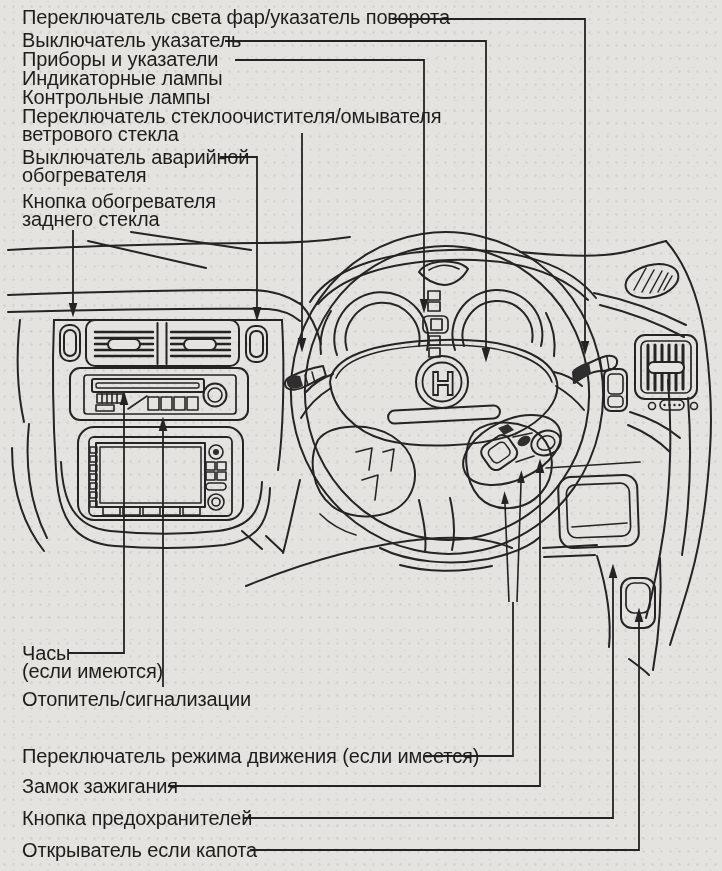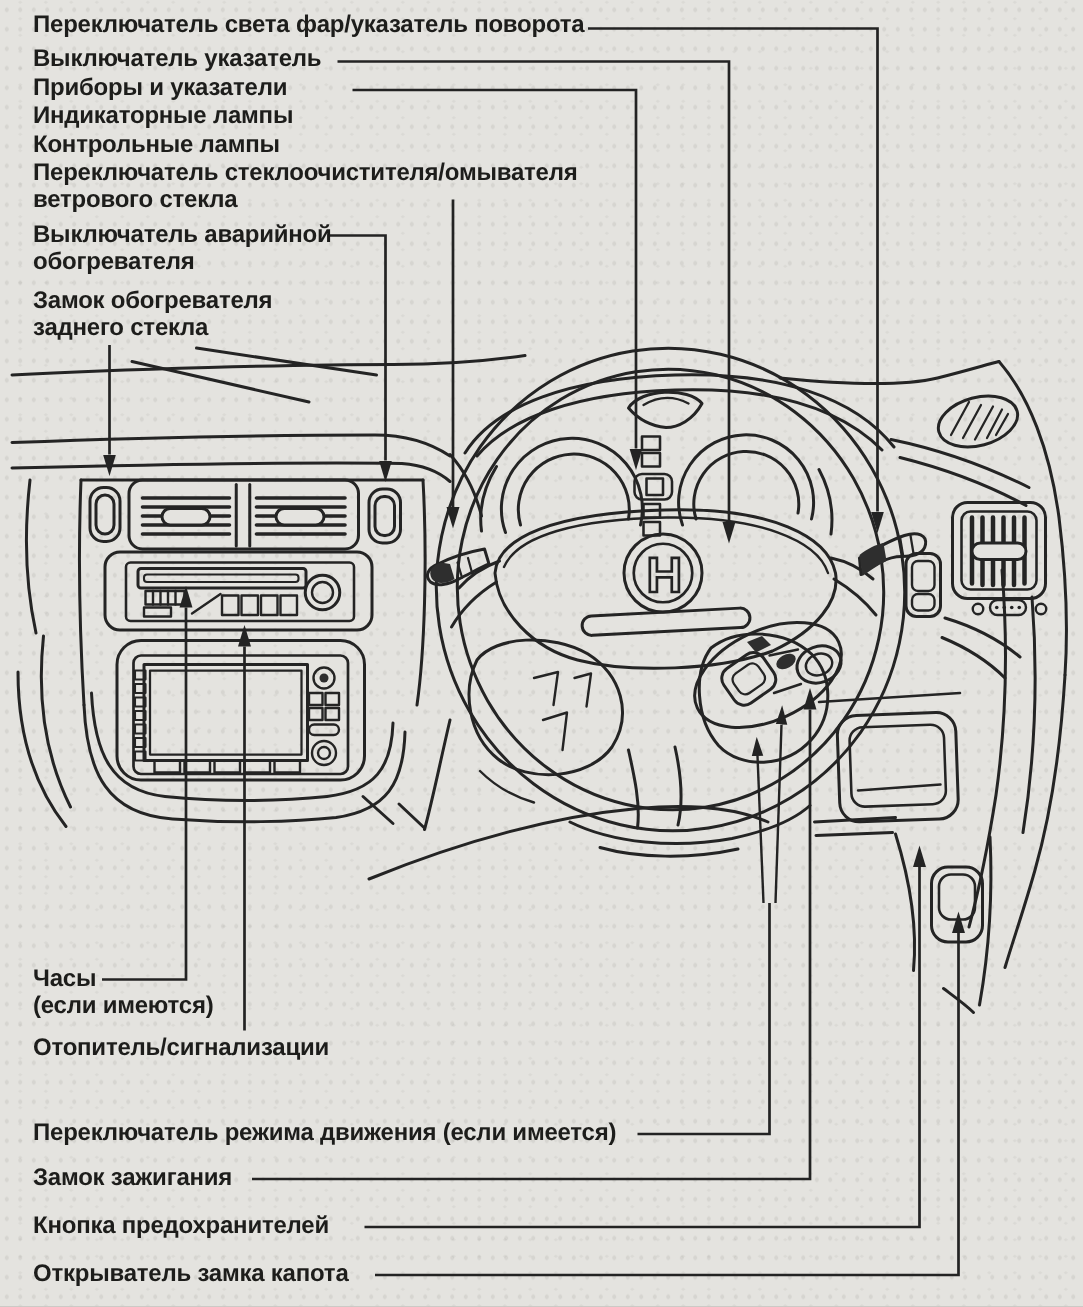--- a/index.html
+++ b/index.html
@@ -9,21 +9,21 @@
     background-image:
       radial-gradient(rgba(118,116,110,.13) 1px, transparent 1.3px),
       radial-gradient(rgba(118,116,110,.09) 1px, transparent 1.3px);
     background-size:9px 13px,17px 11px;
     background-position:0 0,5px 7px;
     font-family:"Liberation Sans", sans-serif;
   }
   .stage svg{position:absolute;left:0;top:0;}
   .lbl{
     position:absolute;left:22px;
-    font-weight:700;font-size:16px;line-height:18px;
+    font-weight:400;font-size:20px;line-height:18px;
     letter-spacing:-0.15px;color:#1d1d1b;
     white-space:pre-line;
   }
 </style>
 </head>
 <body>
 
 <div class="stage">
 
 <svg width="722" height="871" viewBox="0 0 722 871">
@@ -287,23 +287,23 @@
 
 <div class="lbl" style="top:8px">Переключатель света фар/указатель поворота</div>
 <div class="lbl" style="top:31px">Выключатель указатель</div>
 <div class="lbl" style="top:50px">Приборы и указатели</div>
 <div class="lbl" style="top:69px">Индикаторные лампы</div>
 <div class="lbl" style="top:88px">Контрольные лампы</div>
 <div class="lbl" style="top:107px">Переключатель стеклоочистителя/омывателя
 ветрового стекла</div>
 <div class="lbl" style="top:148px">Выключатель аварийной
 обогревателя</div>
-<div class="lbl" style="top:192px">Замок обогревателя
+<div class="lbl" style="top:192px">Кнопка обогревателя
 заднего стекла</div>
 <div class="lbl" style="top:644px">Часы
 (если имеются)</div>
 <div class="lbl" style="top:690px">Отопитель/сигнализации</div>
 <div class="lbl" style="top:747px">Переключатель режима движения (если имеется)</div>
 <div class="lbl" style="top:777px">Замок зажигания</div>
 <div class="lbl" style="top:809px">Кнопка предохранителей</div>
-<div class="lbl" style="top:841px">Открыватель замка капота</div>
+<div class="lbl" style="top:841px">Открыватель если капота</div>
 
 </div>
 
 </body></html>

